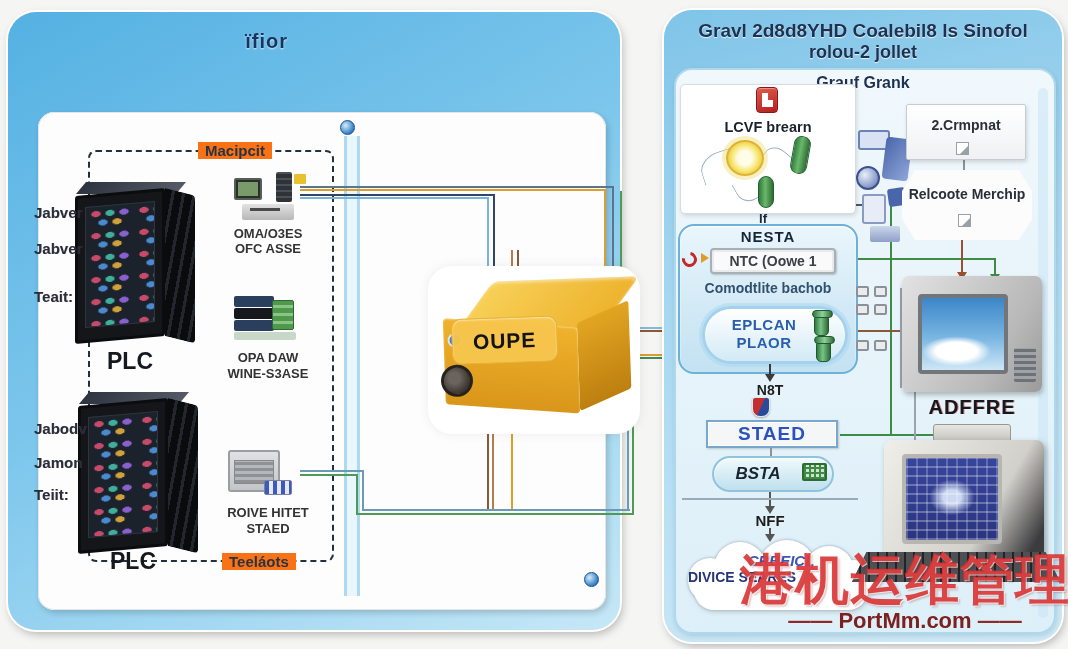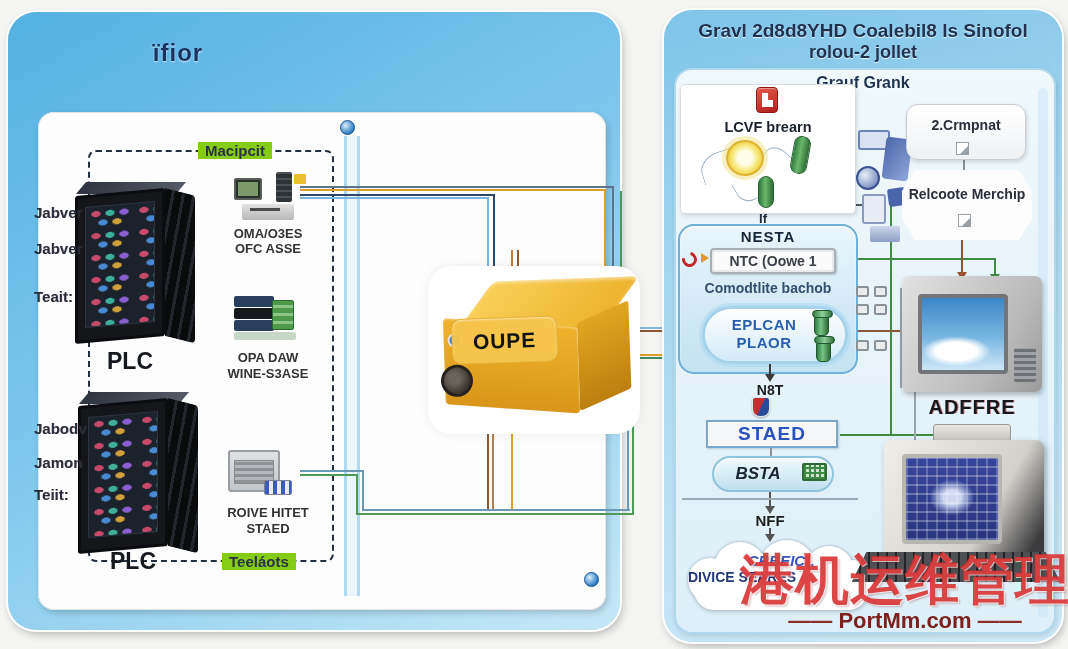--- a/index.html
+++ b/index.html
@@ -10,28 +10,28 @@
   .ad{position:absolute;width:0;height:0;border-left:5px solid transparent;border-right:5px solid transparent;border-top:8px solid #3f8a45}
   .ar{position:absolute;width:0;height:0;border-top:5px solid transparent;border-bottom:5px solid transparent;border-left:8px solid #3f8a60}
   .al{position:absolute;width:0;height:0;border-top:5px solid transparent;border-bottom:5px solid transparent;border-right:8px solid #3f8a60}
 
   .panel{position:absolute;border-radius:28px;box-shadow:0 0 0 2px #fff,2px 4px 10px rgba(0,0,0,.28)}
   #lp{left:8px;top:12px;width:612px;height:618px;background:linear-gradient(150deg,#54b1e2 0%,#7cc6ec 45%,#c6e8f7 100%)}
   #rp{left:664px;top:10px;width:398px;height:632px;background:linear-gradient(165deg,#7fc4e8 0%,#a7d7f0 40%,#cfeaf8 100%)}
   #lp-inner{position:absolute;left:38px;top:112px;width:568px;height:498px;background:#fdfdfd;border-radius:16px;box-shadow:inset 0 0 0 1px #e2e6e9,2px 3px 6px rgba(0,0,0,.18)}
   #rp-inner{position:absolute;left:674px;top:68px;width:382px;height:566px;background:linear-gradient(180deg,#f0f8fc,#ddeff8);border-radius:18px;border:2px solid #aed8ee;box-shadow:1px 2px 5px rgba(0,0,0,.12)}
 
-  .lp-t1{position:absolute;left:60px;top:27px;width:220px;text-align:center;font-size:24px;font-weight:800;color:#18335f;letter-spacing:1px;text-shadow:0 1px 2px rgba(255,255,255,.75)}
+  .lp-t1{position:absolute;left:60px;top:18px;width:220px;text-align:right;font-size:20px;font-weight:800;color:#18335f;letter-spacing:1px;text-shadow:0 1px 2px rgba(255,255,255,.75)}
   .lp-t2{position:absolute;left:45px;top:46px;width:250px;text-align:center;font-size:29px;font-weight:800;color:#f2f8fd;letter-spacing:1px;text-shadow:-1.5px 0 #2a5a94,1.5px 0 #2a5a94,0 -1.5px #2a5a94,0 1.5px #2a5a94,0 3px 4px rgba(0,0,0,.25)}
   .rp-t{position:absolute;left:672px;width:382px;text-align:center;font-weight:800;color:#1e3150;text-shadow:0 1px 1px rgba(255,255,255,.8)}
 
   .badge{position:absolute;width:15px;height:15px;border-radius:50%;background:radial-gradient(circle at 35% 35%,#d8ecfa,#3a86c8 65%,#1d5c9e);border:1px solid #17508f}
   .lightband{position:absolute;left:342px;top:136px;width:20px;height:460px;background:linear-gradient(90deg,transparent 0 2px,#9fd4ef 2px 5px,#e6f5fc 5px 15px,#9fd4ef 15px 18px,transparent 18px);opacity:.85}
   .dashed{position:absolute;left:88px;top:150px;width:246px;height:412px;border:2px dashed #22303f;border-radius:8px}
-  .chip{position:absolute;background:#84cc16;padding:0 7px;font-size:15px;font-weight:800;color:#2a3342;line-height:17px}
+  .chip{position:absolute;background:#f97316;padding:0 7px;font-size:15px;font-weight:800;color:#2a3342;line-height:17px}
 
   .rack{position:absolute;width:124px;height:166px}
   .rack .front{position:absolute;left:0;top:10px;width:90px;height:148px;background:#14161a;border:3px solid #0b0c0f;border-radius:3px;transform:skewY(-5deg)}
   .rack .screen{position:absolute;left:7px;top:9px;right:7px;bottom:12px;border:1px solid #2e3540;background:radial-gradient(5px 3px at 10px 7px,#c84a6a 90%,transparent 100%),radial-gradient(5px 3px at 24px 7px,#3fae9a 90%,transparent 100%),radial-gradient(5px 3px at 38px 7px,#8a5fd0 90%,transparent 100%),radial-gradient(5px 3px at 17px 16px,#4a8ad0 90%,transparent 100%),radial-gradient(5px 3px at 31px 16px,#d0a03a 90%,transparent 100%),#1b222c;background-size:48px 22px}
   .rack .side{position:absolute;left:90px;top:6px;width:30px;height:148px;background:repeating-linear-gradient(100deg,transparent 0 7px,#23262c 7px 10px),#0a0b0d;transform:skewY(14deg);transform-origin:left top;border-radius:0 4px 4px 0}
   .rack .topcap{position:absolute;left:6px;top:0;width:100px;height:12px;background:linear-gradient(90deg,#2e3340,#555b66);transform:skewX(-40deg)}
   .plc-label{position:absolute;font-size:23px;font-weight:800;color:#15181d;text-align:center;width:70px}
   .side-label{position:absolute;left:34px;width:56px;font-size:15px;font-weight:800;color:#242e3c;text-shadow:.5px 0 0 rgba(160,60,50,.35)}
 
   .dev-label{position:absolute;width:104px;text-align:center;font-size:13px;font-weight:800;color:#333;line-height:15px}
@@ -61,21 +61,21 @@
   .valve::before{content:"";position:absolute;left:-3px;top:-5px;width:19px;height:6px;background:linear-gradient(90deg,#2f7a3f,#8fd09a,#2f6a35);border-radius:4px;border:1px solid #1f5a2f}
   .shield{position:absolute;width:18px;height:20px;background:linear-gradient(115deg,#c03030 48%,#2a4a9a 52%);border-radius:3px 3px 8px 8px;border:1.5px solid #dfe5ea;box-shadow:0 1px 2px rgba(0,0,0,.3)}
   .mhmb{position:absolute;left:706px;top:420px;width:132px;height:28px;background:#f4f6f8;border:2px solid #7aa8cc;box-shadow:1px 1px 2px rgba(0,0,0,.18),inset 0 0 0 1px #fff;text-align:center;line-height:24px;font-size:19px;font-weight:800;color:#2a52c0;letter-spacing:1px}
   .bsta{position:absolute;left:712px;top:456px;width:122px;height:36px;border-radius:18px;background:linear-gradient(180deg,#f0fafd,#bfe0ee);border:2px solid #8fc4de;box-shadow:inset 0 1px 2px #fff}
   .gridchip{position:absolute;width:25px;height:18px;background:repeating-linear-gradient(90deg,#3f8a45 0 2px,transparent 2px 5px),repeating-linear-gradient(0deg,#3f8a45 0 2px,transparent 2px 5px),#cfe4cf;border:2px solid #2f6a35;border-radius:2px}
 
   .cloud{position:absolute;filter:drop-shadow(0 0 1.5px #9aa8b8) drop-shadow(1px 2px 2px rgba(0,0,0,.12))}
   .cb{position:absolute;background:#fff;border-radius:50%}
   .cbase{position:absolute;background:#fff;border-radius:20px}
 
-  .crmpnat{position:absolute;left:906px;top:104px;width:120px;height:56px;background:linear-gradient(180deg,#ffffff,#eff1f3);border:1px solid #c6ccd1;border-radius:12px;box-shadow:1px 2px 4px rgba(0,0,0,.15);text-align:center;font-size:14px;font-weight:800;color:#2a2f3a;padding-top:12px}
+  .crmpnat{position:absolute;left:906px;top:104px;width:120px;height:56px;background:linear-gradient(180deg,#ffffff,#eff1f3);border:1px solid #c6ccd1;border-radius:2px;box-shadow:1px 2px 4px rgba(0,0,0,.15);text-align:center;font-size:14px;font-weight:800;color:#2a2f3a;padding-top:12px}
   .oct{position:absolute;left:902px;top:170px;width:130px;height:70px;background:#fcfcfc;clip-path:polygon(10% 0,90% 0,100% 30%,100% 70%,90% 100%,10% 100%,0 70%,0 30%);filter:drop-shadow(0 0 1px #9aa4ac) drop-shadow(1px 2px 2px rgba(0,0,0,.15));text-align:center;font-size:14px;font-weight:800;color:#2a2f3a;padding-top:16px}
   .curl{position:absolute;width:13px;height:13px;background:#fff;border:1.5px solid #98a0a8}
   .curl::after{content:"";position:absolute;right:-1px;bottom:-1px;width:0;height:0;border:5px solid;border-color:transparent #98a0a8 #98a0a8 transparent}
 
   .monitor{position:absolute;left:902px;top:276px;width:140px;height:116px;background:linear-gradient(120deg,#e2e2e2,#b8b8b8 70%,#9a9a9a);border-radius:7px;box-shadow:1px 3px 5px rgba(0,0,0,.25)}
   .monitor .scr{position:absolute;left:16px;top:18px;width:90px;height:80px;border:4px solid #72767a;border-radius:4px;background:radial-gradient(46px 20px at 42% 74%,#ffffff 45%,rgba(255,255,255,0) 75%),linear-gradient(180deg,#3c86c8 0%,#79b6e2 55%,#cde7f6 100%)}
   .monitor .vent{position:absolute;right:6px;bottom:10px;width:22px;height:34px;background:repeating-linear-gradient(0deg,#6e7276 0 3px,#9fa3a7 3px 6px);border-radius:2px}
 
   .scanner{position:absolute;left:933px;top:424px;width:78px;height:18px;background:linear-gradient(180deg,#e8e6e0,#c6c4be);border:1px solid #9a9892;border-radius:3px}
   .crt{position:absolute;left:884px;top:440px;width:160px;height:120px;background:linear-gradient(120deg,#f0eee8,#d2d0ca 65%,#3c3c3e 92%);border-radius:8px;box-shadow:2px 3px 6px rgba(0,0,0,.3)}

